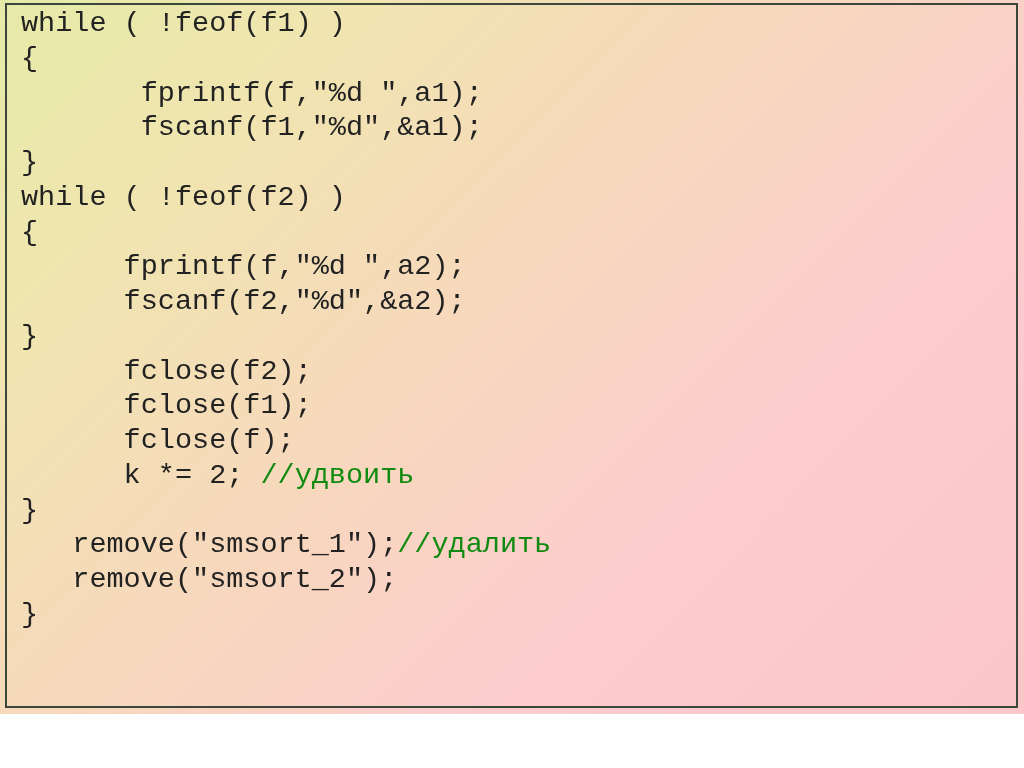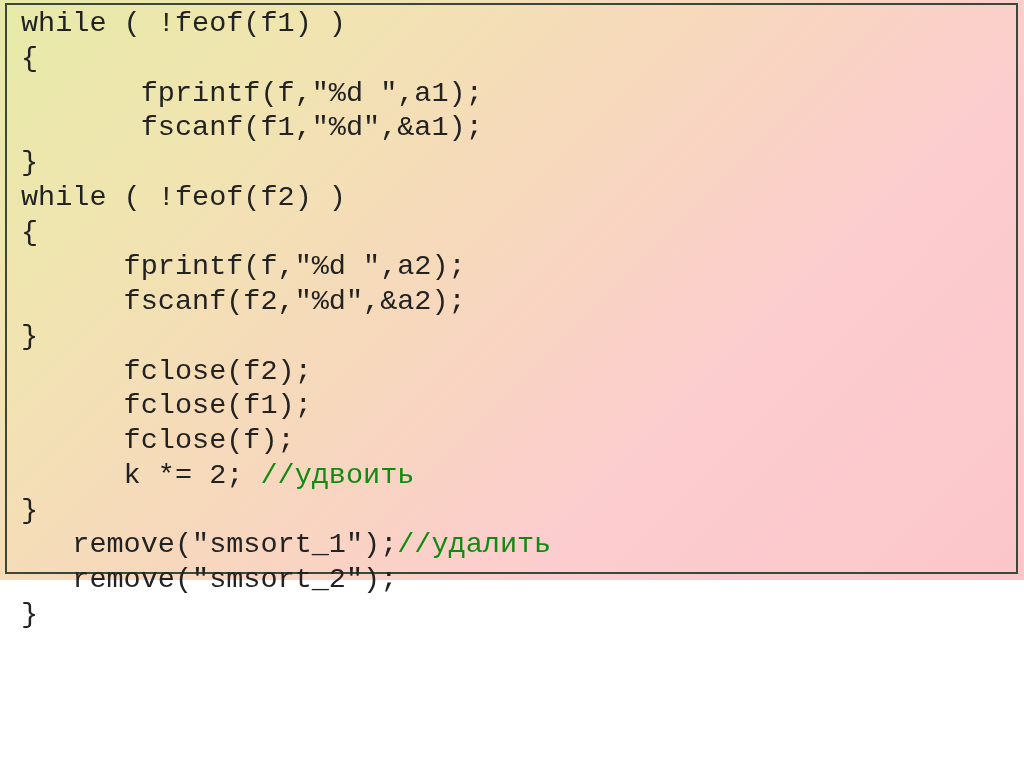--- a/index.html
+++ b/index.html
@@ -4,21 +4,21 @@
 <style>
   html, body {
     margin: 0;
     padding: 0;
     width: 1024px;
     height: 768px;
     overflow: hidden;
   }
   .slide {
     width: 1024px;
-    height: 580px;
+    height: 714px;
     background: linear-gradient(135deg, #e6eaa8 0%, #f0e5b0 20%, #f7d8bc 45%, #fccccf 70%, #fbc6ca 100%);
     position: relative;
     box-sizing: border-box;
   }
   .frame {
     position: absolute;
     left: 5px;
     top: 3px;
     right: 6px;
     bottom: 6px;

